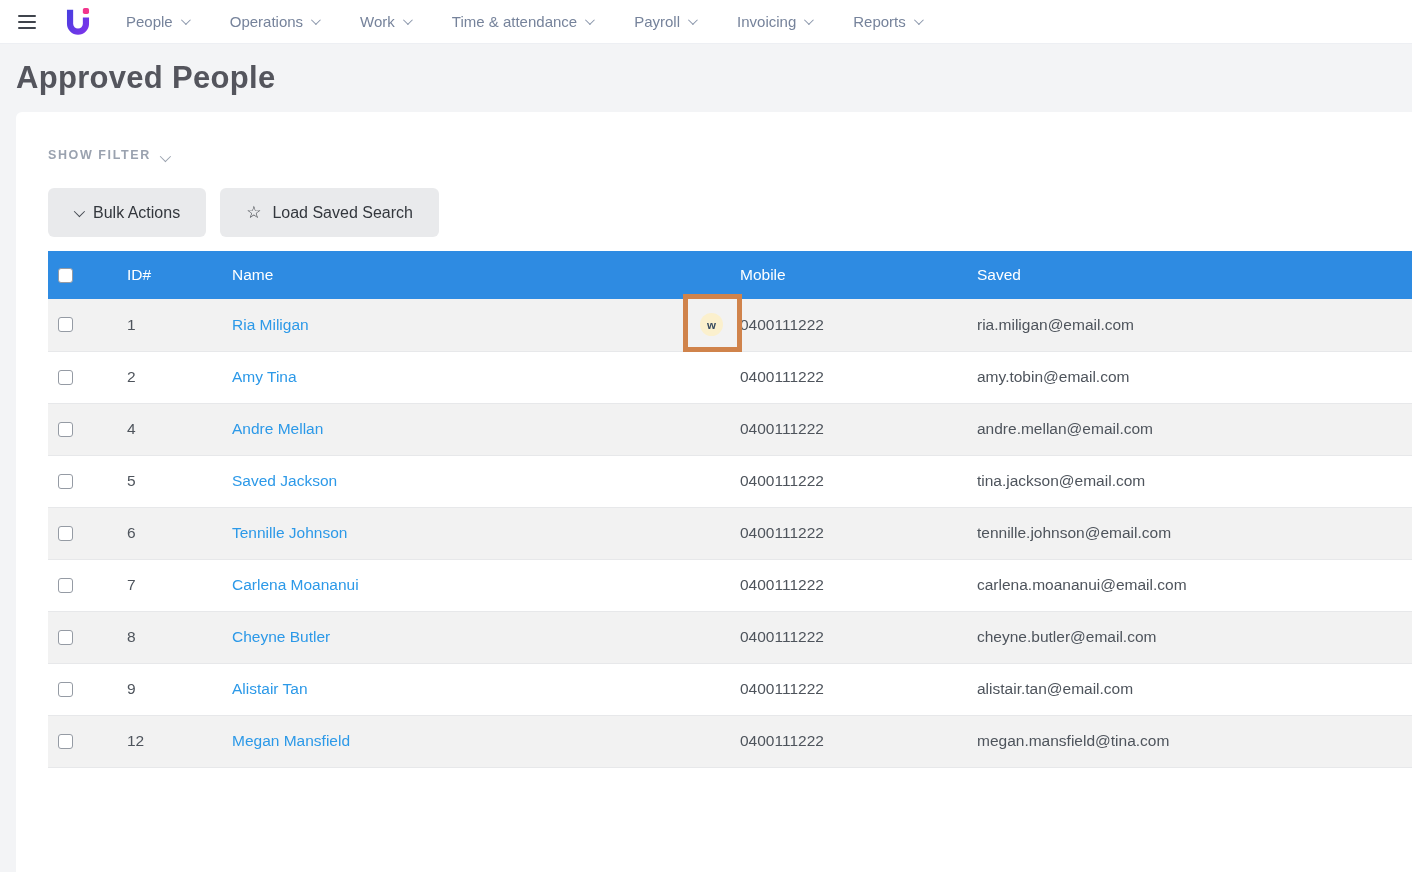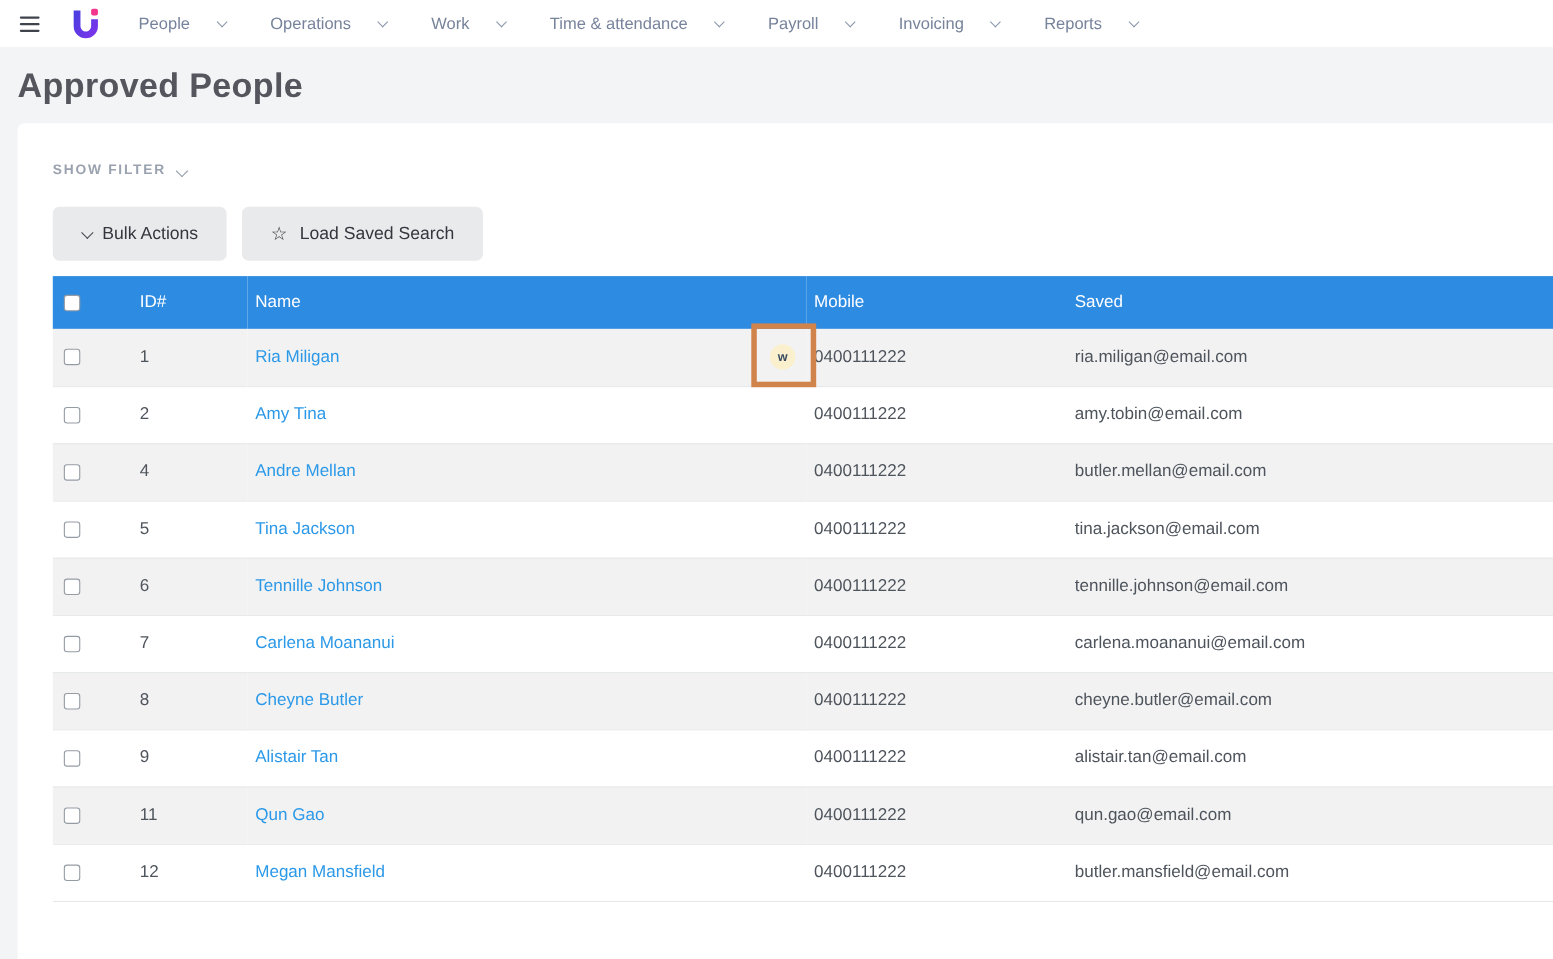--- a/index.html
+++ b/index.html
@@ -19,21 +19,21 @@
     border-bottom: 1px solid #edeff3;
     display: flex;
     align-items: center;
     padding-left: 18px;
   }
   .hamburger { width: 18px; height: 14px; display: flex; flex-direction: column; justify-content: space-between; cursor: pointer; }
   .hamburger span { display: block; height: 2px; background: #3f444c; border-radius: 1px; }
   .logo { margin-left: 27px; width: 30px; height: 32px; display: block; cursor: pointer; }
   .nav-items { display: flex; align-items: center; margin-left: 12px; }
   .nav-item {
-    display: inline-flex; align-items: center; gap: 24px;
+    display: inline-flex; align-items: center; gap: 8px;
     padding: 0 21px; height: 44px;
     font-size: 15px; color: #76839b; cursor: pointer; white-space: nowrap;
   }
   .chev {
     width: 7px; height: 7px;
     border-right: 1.6px solid #8b97ab;
     border-bottom: 1.6px solid #8b97ab;
     transform: rotate(45deg) translateY(-2px);
     display: inline-block;
   }
@@ -239,28 +239,28 @@
         <td class="col-mobile">0400111222</td>
         <td class="col-email">amy.tobin@email.com</td>
       </tr>
       <tr>
         <td class="col-check">
             <input type="checkbox" style="">
           </td>
         <td class="col-id">4</td>
         <td class="col-name"><a class="name-link">Andre Mellan</a></td>
         <td class="col-mobile">0400111222</td>
-        <td class="col-email">butler.mellan@email.com</td>
+        <td class="col-email">andre.mellan@email.com</td>
       </tr>
       <tr>
         <td class="col-check">
             <input type="checkbox" style="">
           </td>
         <td class="col-id">5</td>
-        <td class="col-name"><a class="name-link">Tina Jackson</a></td>
+        <td class="col-name"><a class="name-link">Saved Jackson</a></td>
         <td class="col-mobile">0400111222</td>
         <td class="col-email">tina.jackson@email.com</td>
       </tr>
       <tr>
         <td class="col-check">
             <input type="checkbox" style="">
           </td>
         <td class="col-id">6</td>
         <td class="col-name"><a class="name-link">Tennille Johnson</a></td>
         <td class="col-mobile">0400111222</td>
@@ -290,31 +290,22 @@
           </td>
         <td class="col-id">9</td>
         <td class="col-name"><a class="name-link">Alistair Tan</a></td>
         <td class="col-mobile">0400111222</td>
         <td class="col-email">alistair.tan@email.com</td>
       </tr>
       <tr>
         <td class="col-check">
             <input type="checkbox" style="">
           </td>
-        <td class="col-id">11</td>
-        <td class="col-name"><a class="name-link">Qun Gao</a></td>
-        <td class="col-mobile">0400111222</td>
-        <td class="col-email">qun.gao@email.com</td>
-      </tr>
-      <tr>
-        <td class="col-check">
-            <input type="checkbox" style="">
-          </td>
         <td class="col-id">12</td>
         <td class="col-name"><a class="name-link">Megan Mansfield</a></td>
         <td class="col-mobile">0400111222</td>
-        <td class="col-email">butler.mansfield@email.com</td>
+        <td class="col-email">megan.mansfield@tina.com</td>
       </tr>
     </tbody>
   </table>
 </section>
 
 <div class="annotation-box"></div>
 
 </body></html>

